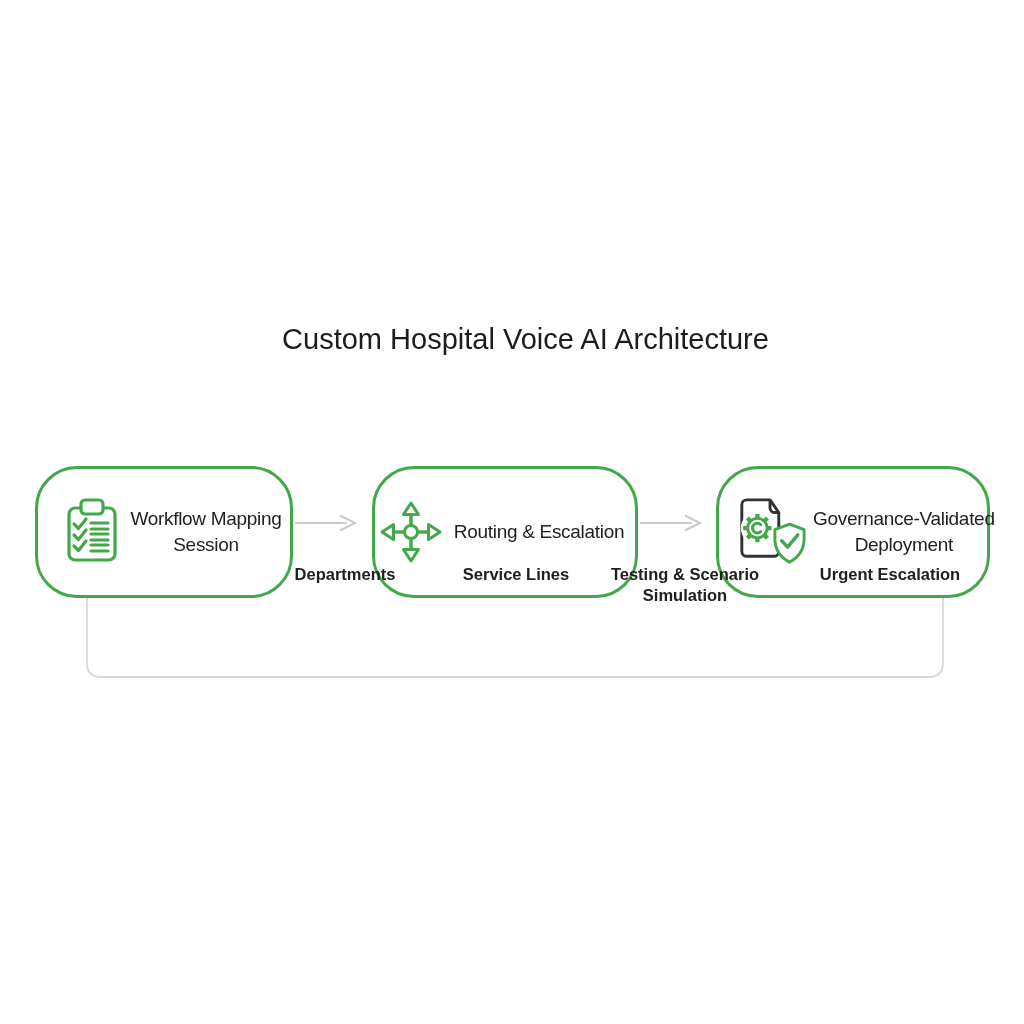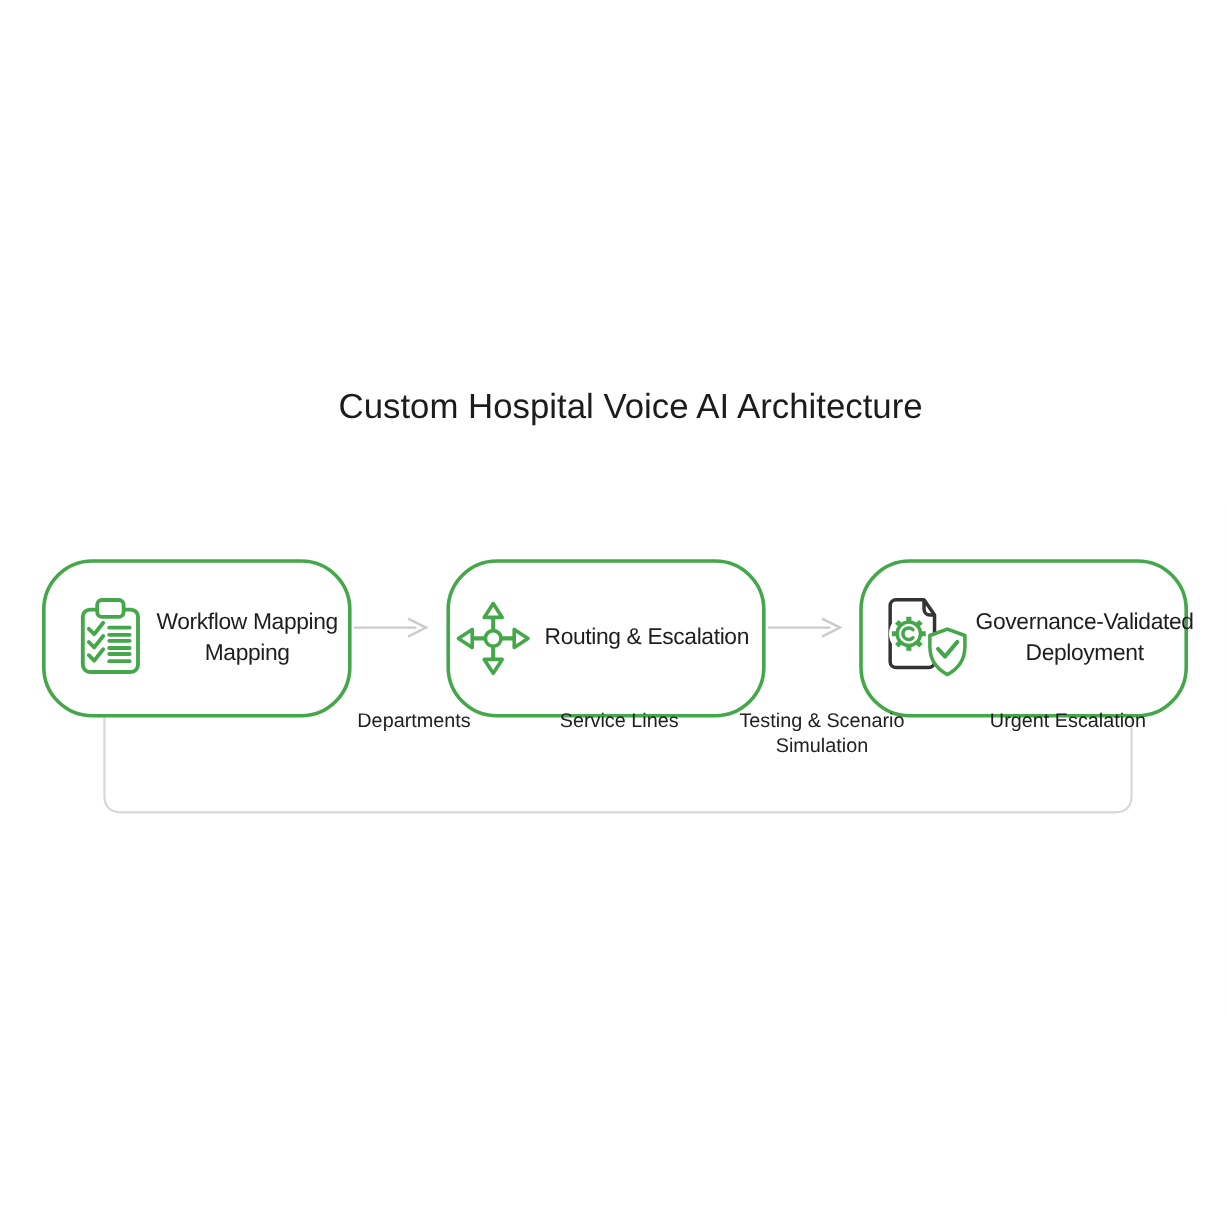--- a/index.html
+++ b/index.html
@@ -54,26 +54,26 @@
     font-size:19px;
     line-height:26px;
     font-weight:500;
     letter-spacing:-0.3px;
     color:var(--text-dark);
     padding:0 6px 0 4px;
   }
   .stage-label span{display:block;white-space:nowrap;}
   .sublabel{
     position:absolute;
-    top:591px;
+    top:564px;
     width:220px;
     text-align:center;
     font-size:16.5px;
     line-height:21px;
-    font-weight:400;
+    font-weight:700;
     color:#202020;
   }
   .sublabel span{display:block;white-space:nowrap;}
   .sublabel-1{left:235px;}
   .sublabel-2{left:406px;}
   .sublabel-3{left:575px;}
   .sublabel-4{left:744px;padding-left:36px;}
   
   .sg{stroke:var(--green);fill:none;}
   .sgf{stroke:var(--green);fill:#fff;}
@@ -115,21 +115,21 @@
         <path d="M14 37 l4.5 4.5 L26 32"></path>
         <path d="M31 36 H48"></path>
           <path d="M31 42 H48"></path>
         <path d="M14 48 l4.5 4.5 L26 43"></path>
         <path d="M31 47 H48"></path>
           <path d="M31 53 H48"></path>
       </g>
     </svg>
     <div class="stage-label">
       <span>Workflow Mapping</span>
-      <span>Mapping</span>
+      <span>Session</span>
     </div>
   </div>
 
   <div class="stage stage-2">
     <svg class="stage-icon" width="68" height="68" viewBox="0 0 68 68">
       <g class="sg" stroke-width="3.4">
         <path d="M34 27.5 V16"></path>
         <path d="M34 40.5 V52"></path>
         <path d="M27.5 34 H16"></path>
         <path d="M40.5 34 H52"></path>

